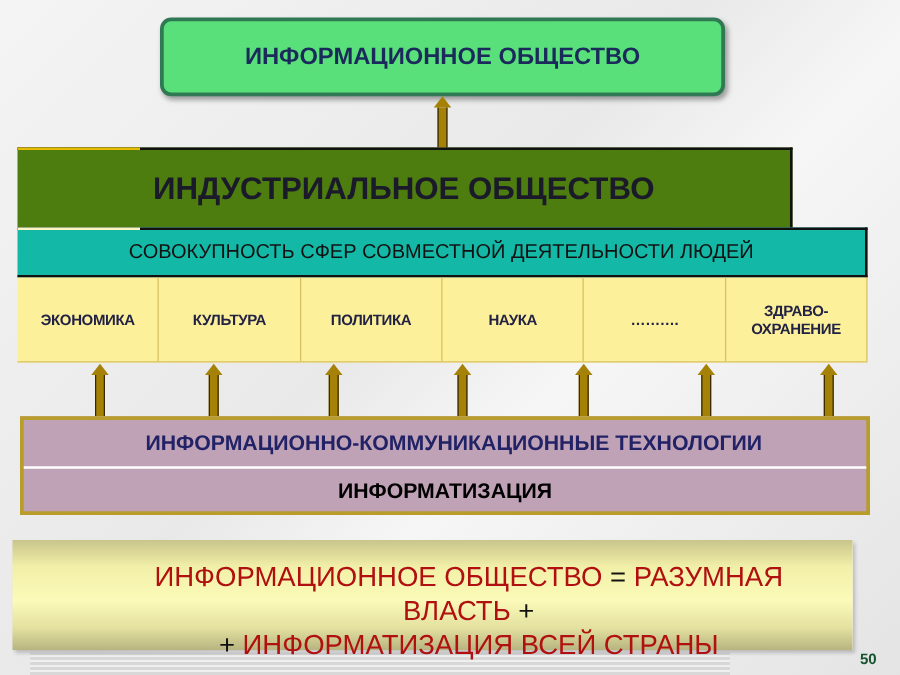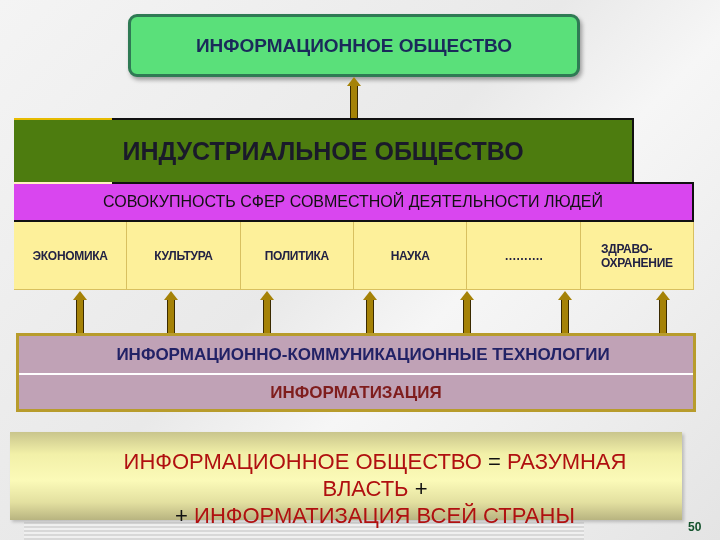--- a/index.html
+++ b/index.html
@@ -31,48 +31,48 @@
   
   .ind-band {
     left:14px; top:118px; width:620px; height:64px;
     background:#4d7c0f; border-top:2px solid #111; border-right:2px solid #111;
     display:flex; align-items:center; justify-content:center;
     font-weight:bold; font-size:25px; color:#1a1a2a;
   }
   .ind-band .left-notch { position:absolute; left:0; top:-2px; width:98px; height:2px; background:#e6bb00; }
   .sov-band {
     left:14px; top:182px; width:680px; height:40px;
-    background:#d946ef; border-top:2px solid #111; border-right:2px solid #111; border-bottom:2px solid #111;
+    background:#14b8a6; border-top:2px solid #111; border-right:2px solid #111; border-bottom:2px solid #111;
     display:flex; align-items:center; justify-content:center;
     font-size:16px; color:#111;
   }
   .sov-band .left-notch { position:absolute; left:0; top:-2px; width:98px; height:2px; background:#fff3c0; }
   
   .spheres {
     left:14px; top:222px; width:680px; height:68px;
     display:flex; background:#fdf09a; border-bottom:1px solid #d8c060;
   }
   .sphere {
-    flex:1; display:flex; align-items:center; justify-content:center; text-align:left;
+    flex:1; display:flex; align-items:center; justify-content:center; text-align:center;
     border-right:1px solid #d8c060; font-weight:bold; font-size:12px; color:#222244;
     line-height:14px; letter-spacing:-0.3px;
   }
   .sphere:last-child { border-right:1px solid #d8c060; }
   
   .ict {
     left:16px; top:333px; width:680px; height:79px;
     background:#c0a2b6; border:3px solid #b89c2c;
   }
   .ict .row1 {
     height:37px; display:flex; align-items:center; justify-content:center;
     font-weight:bold; font-size:17px; color:#222266; border-bottom:2px solid #ffffff;padding-left:14px;
   }
   .ict .row2 {
     height:36px; display:flex; align-items:center; justify-content:center;
-    font-weight:bold; font-size:17px; color:#7f1d1d;
+    font-weight:bold; font-size:17px; color:#000000;
   }
   
   .bottom-stripes {
     left:24px; top:522px; width:560px; height:18px;
     background: repeating-linear-gradient(180deg, #d8d8d8 0 2px, #f0f0f0 2px 4px);
   }
   .bottom-box {
     left:10px; top:432px; width:672px; height:88px;
     background: linear-gradient(180deg, #c9c58c 0%, #f2f0a8 25%, #fbfab8 55%, #e3e0a0 80%, #b8b480 100%);
     box-shadow: 2px 2px 3px rgba(0,0,0,0.2);

